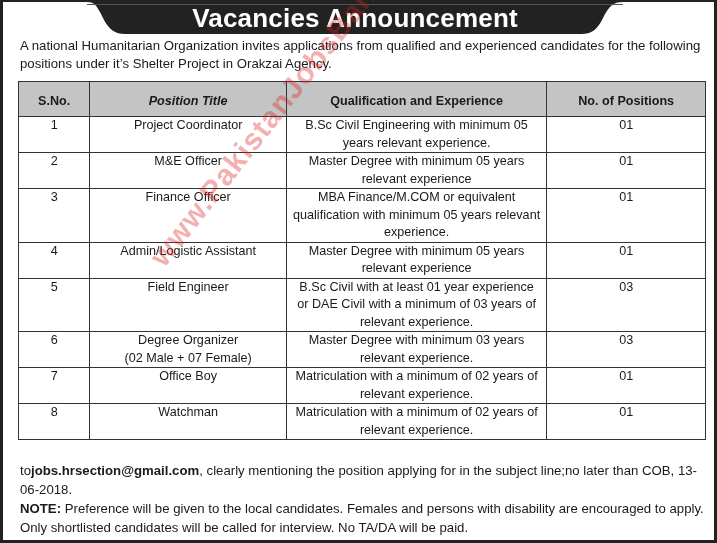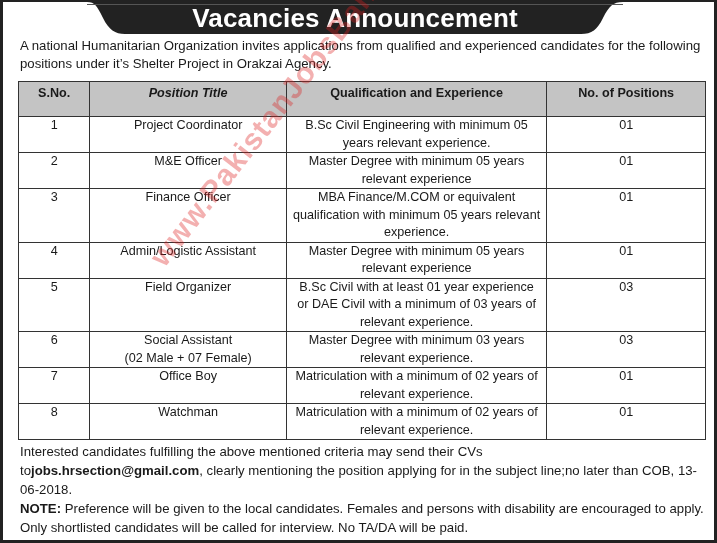--- a/index.html
+++ b/index.html
@@ -25,21 +25,21 @@
     font-size: 13.2px; line-height: 18px; color: #1a1a1a;
   }
   table.vac {
     position: absolute; left: 15px; top: 79px; width: 688px;
     border-collapse: collapse; font-size: 12.6px; line-height: 17.5px;
   }
   table.vac th, table.vac td {
     border: 1px solid #333; vertical-align: top; padding: 0 6px; box-sizing: border-box; text-align: center;
   }
   table.vac th {
-    background: #c4c4c4; font-weight: bold; text-align: center; height: 35px; padding-top: 3px;
+    background: #c4c4c4; font-weight: bold; text-align: center; height: 35px; padding-top: 11px;
   }
   table.vac td.c { text-align: center; }
   .col1 { width: 68px; } .col2 { width: 187px; font-style: italic; } .col3 { width: 248px; } .col4 { width: 151px; }
   .footer {
     position: absolute; left: 17px; top: 440px; width: 692px;
     font-size: 13.2px; line-height: 19px; color: #1a1a1a;
   }
   .email { font-weight: bold; }
   .note-label { font-weight: bold; }
   .watermark {
@@ -92,28 +92,28 @@
         <td class="c">01</td>
       </tr>
       <tr style="height:36px">
         <td class="c">4</td>
         <td>Admin/Logistic Assistant</td>
         <td>Master Degree with minimum 05 years relevant experience</td>
         <td class="c">01</td>
       </tr>
       <tr style="height:53px">
         <td class="c">5</td>
-        <td>Field Organizer</td>
+        <td>Field Engineer</td>
         <td>B.Sc Civil with at least 01 year experience or DAE Civil with a minimum of 03 years of relevant experience.</td>
         <td class="c">03</td>
       </tr>
       <tr style="height:35px">
         <td class="c">6</td>
         <td>
-          <div>Social Assistant</div>
+          <div>Degree Organizer</div>
           <div>(02 Male + 07 Female)</div>
         </td>
         <td>Master Degree with minimum 03 years relevant experience.</td>
         <td class="c">03</td>
       </tr>
       <tr style="height:35px">
         <td class="c">7</td>
         <td>Office Boy</td>
         <td>Matriculation with a minimum of 02 years of relevant experience.</td>
         <td class="c">01</td>
@@ -122,21 +122,21 @@
         <td class="c">8</td>
         <td>Watchman</td>
         <td>Matriculation with a minimum of 02 years of relevant experience.</td>
         <td class="c">01</td>
       </tr>
     </tbody>
   </table>
 
   <div class="footer">
     <div>
-      <span>Interested candidates fulfilling the above mentioned criteria may send their CVs</span><br>
+      <br>
       <span>to</span><span class="email">jobs.hrsection@gmail.com</span><span>, clearly mentioning the position applying for in the subject line;no later than COB, 13-06-2018.</span>
     </div>
     <div>
       <span class="note-label">NOTE:</span><span> Preference will be given to the local candidates. Females and persons with disability are encouraged to apply. Only shortlisted candidates will be called for interview. No TA/DA will be paid.</span>
     </div>
   </div>
 
   <div class="watermark">www.PakistanJobsBank.com</div>
 </div>
 

